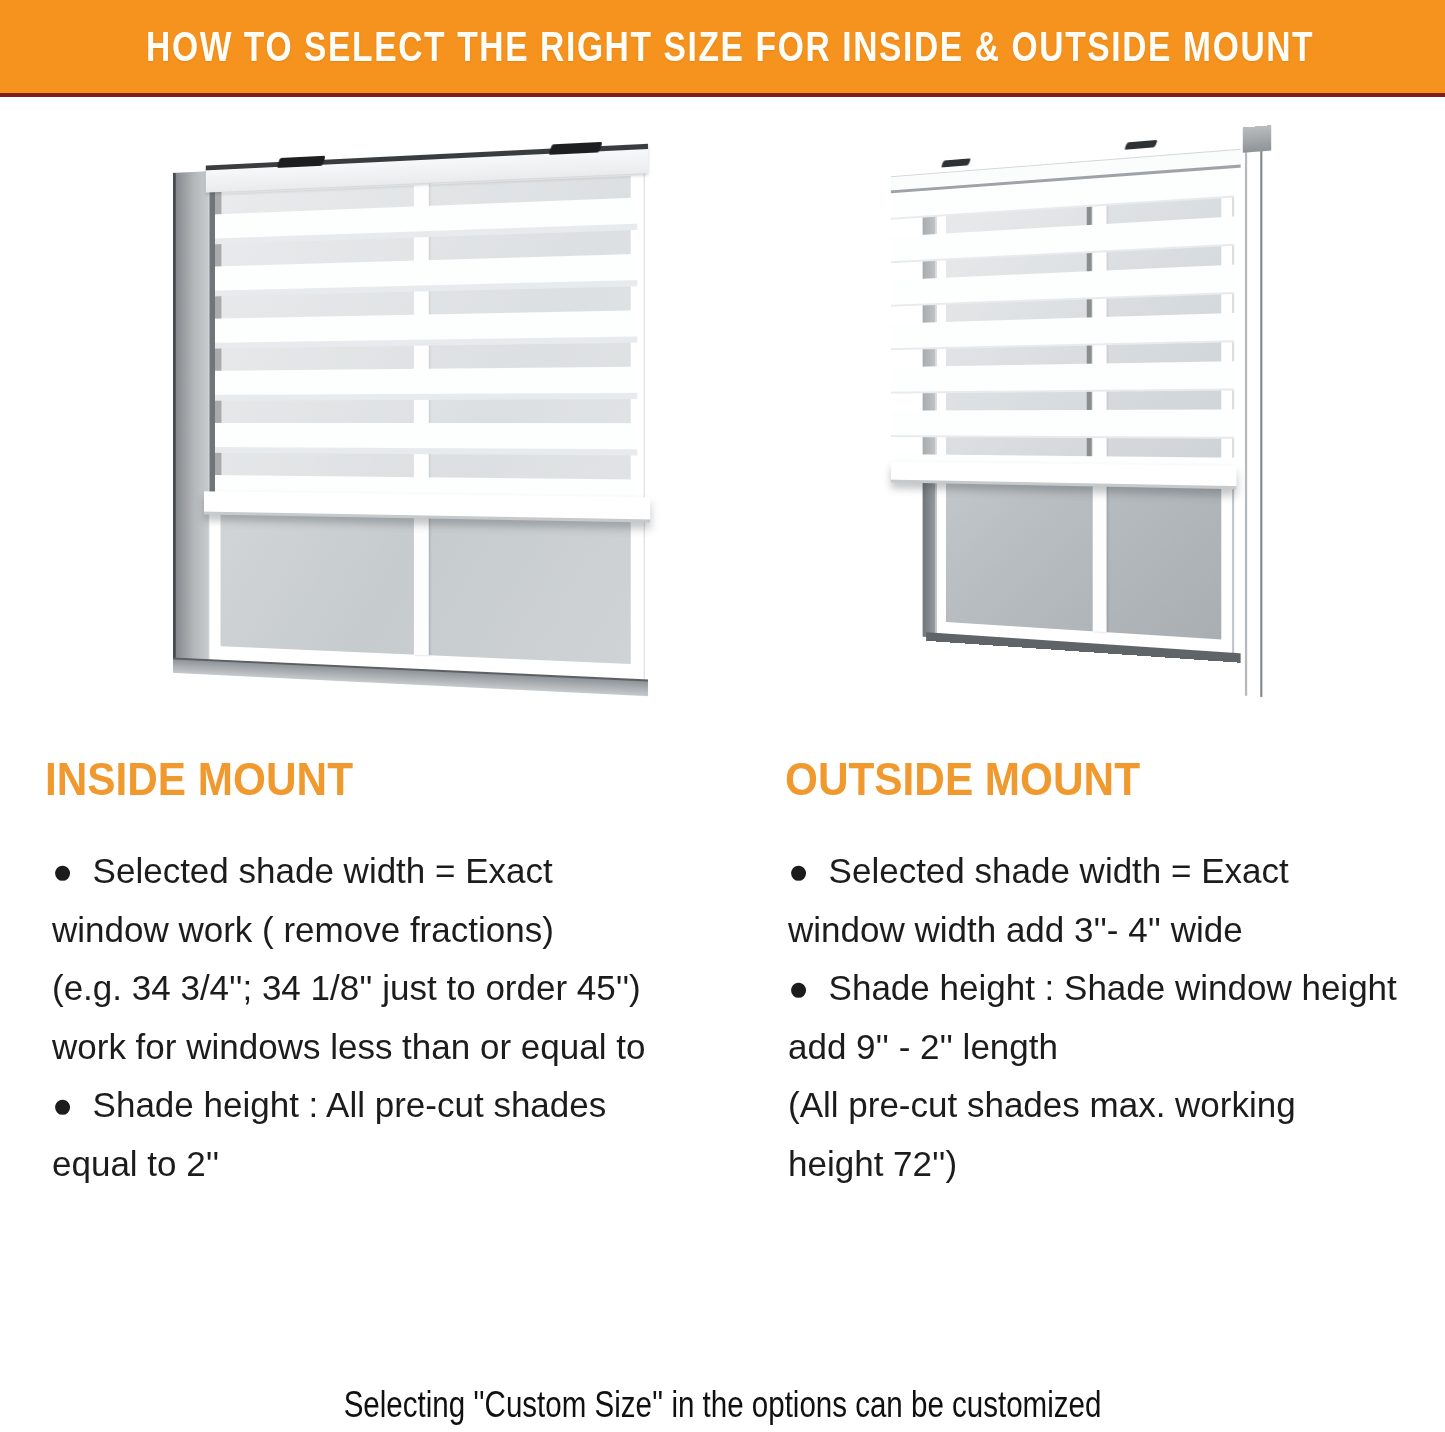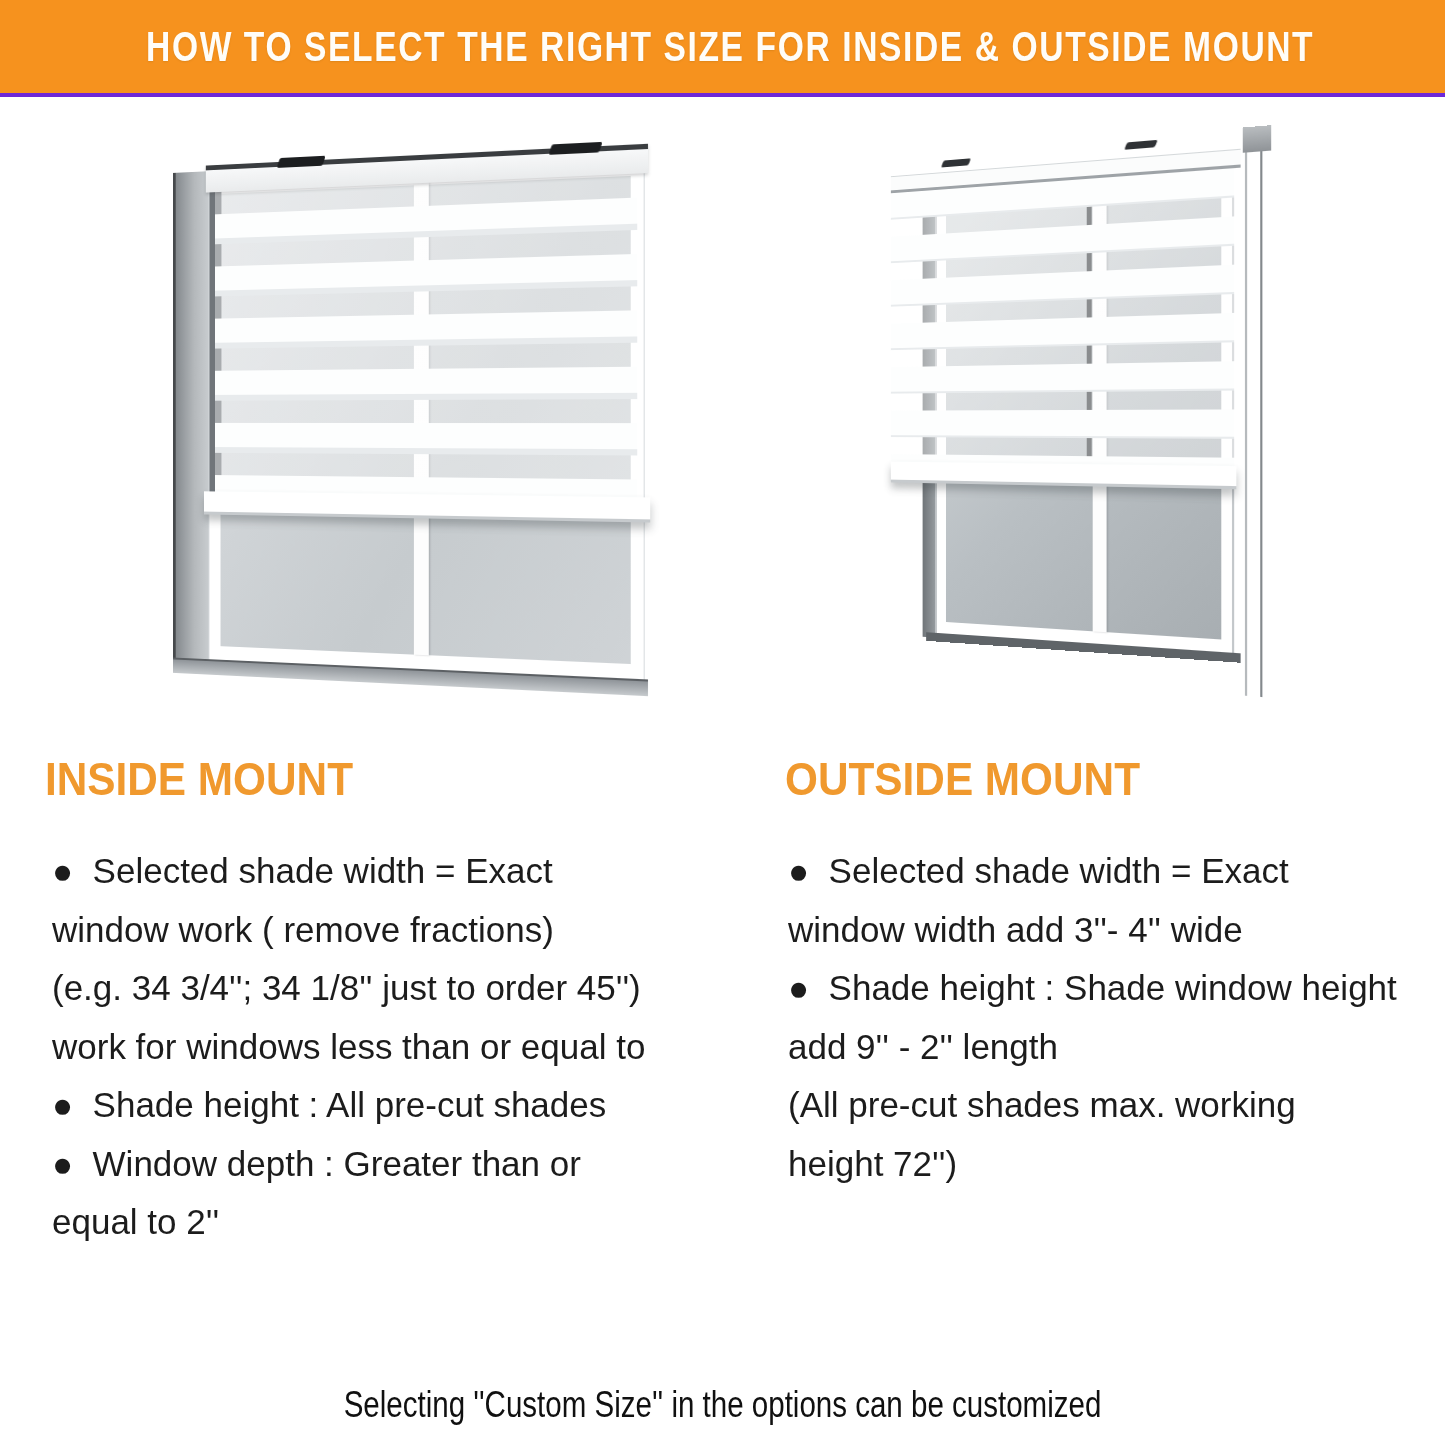--- a/index.html
+++ b/index.html
@@ -5,21 +5,21 @@
   html,body{margin:0;padding:0;background:#ffffff;}
   .page{
     position:relative;width:1445px;height:1432px;overflow:hidden;background:#fff;
     font-family:"Liberation Sans","DejaVu Sans",sans-serif;
   }
 
   
   .banner{
     position:absolute;left:0;top:0;width:100%;height:93px;
     background:var(--banner-orange,#F6921E);
-    border-bottom:4px solid #6d28d9;
+    border-bottom:4px solid #7f1d1d;
     text-align:right;line-height:93px;
   }
   .banner-title{
     display:inline-block;color:#fffdf8;font-size:42px;font-weight:bold;
     letter-spacing:2px;transform:scaleX(0.80);transform-origin:50% 50%;
     white-space:nowrap;text-shadow:0 1px 2px rgba(120,80,0,0.18);
   }
 
   
   .illus{position:absolute;}
@@ -155,21 +155,20 @@
 
   <h2 class="mount-heading h-inside">INSIDE MOUNT</h2>
   <h2 class="mount-heading h-outside">OUTSIDE MOUNT</h2>
 
   <div class="notes notes-inside">
       <div class="txt-line">●  Selected shade width = Exact</div>
       <div class="txt-line">window work ( remove fractions)</div>
       <div class="txt-line">(e.g. 34 3/4''; 34 1/8'' just to order 45'')</div>
       <div class="txt-line">work for windows less than or equal to</div>
       <div class="txt-line">●  Shade height : All pre-cut shades</div>
-      <div class="txt-line">●  Window depth : Greater than or</div>
       <div class="txt-line">equal to 2''</div>
     </div>
   <div class="notes notes-outside">
       <div class="txt-line">●  Selected shade width = Exact</div>
       <div class="txt-line">window width add 3''- 4'' wide</div>
       <div class="txt-line">●  Shade height : Shade window height</div>
       <div class="txt-line">add 9'' - 2'' length</div>
       <div class="txt-line">(All pre-cut shades max. working</div>
       <div class="txt-line">height 72'')</div>
     </div>

